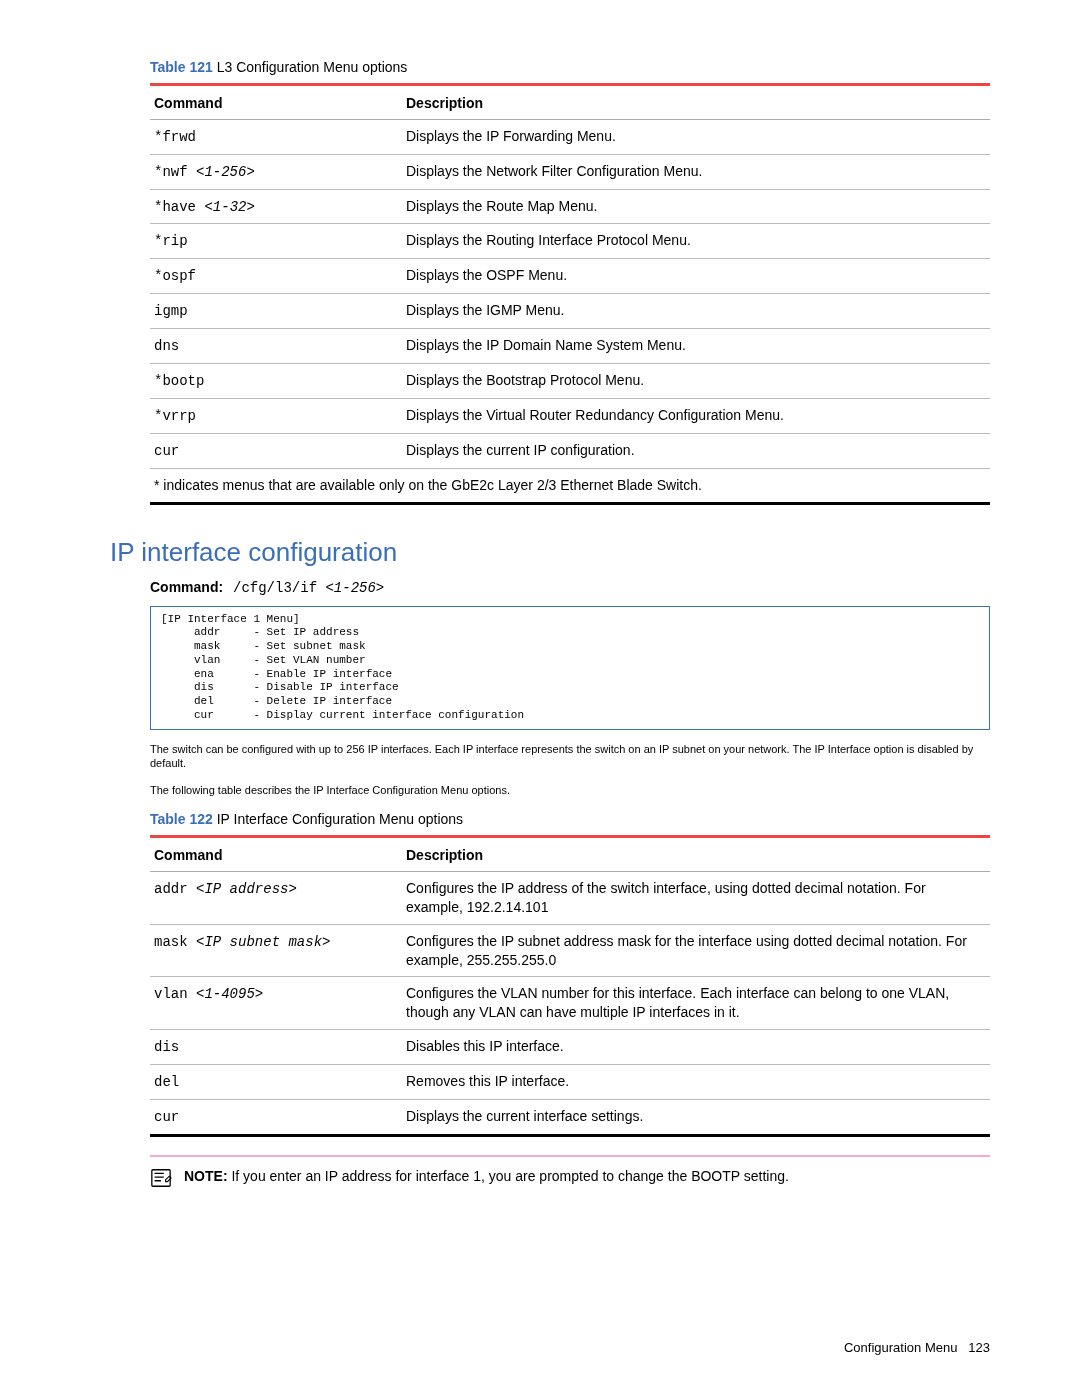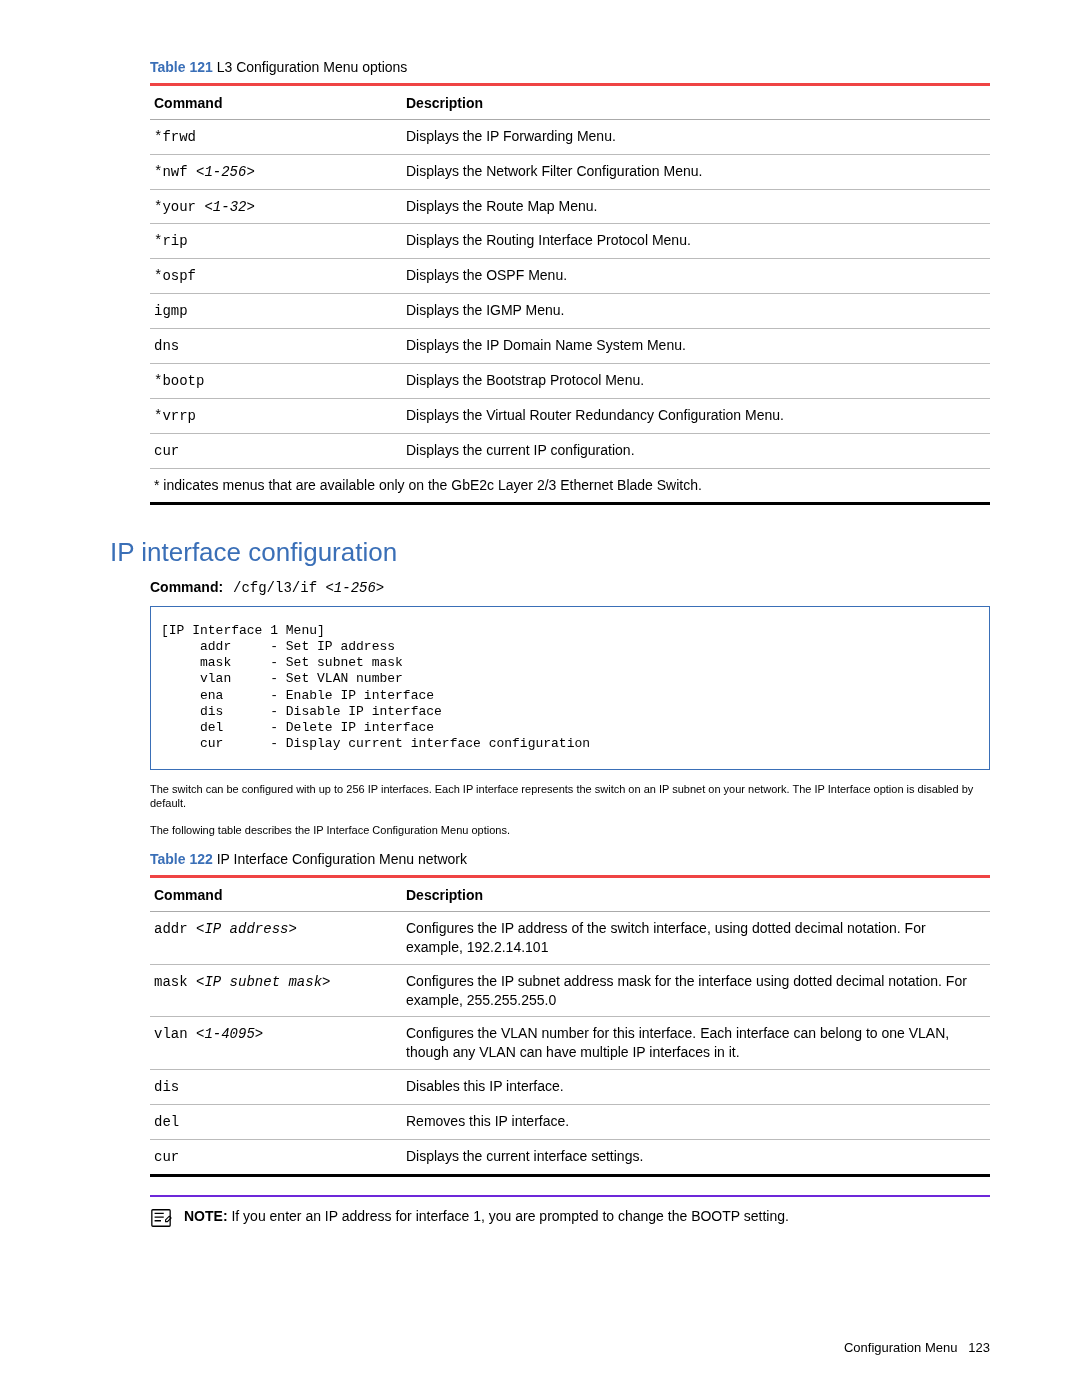--- a/index.html
+++ b/index.html
@@ -68,34 +68,34 @@
   .cmdline {
     font-size: 14px;
     margin-bottom: 8px;
   }
   .cmdline .lbl { font-weight: bold; }
   .cmdline .path { font-family: "Courier New", monospace; margin-left: 6px;}
   .cmdline .arg  { font-family: "Courier New", monospace; font-style: italic;}
 
   .menu-box {
     border: 1px solid #3a6fb7;
-    padding: 16px 10px;
+    padding: 6px 10px;
     font-family: "Courier New", monospace;
-    font-size: 13px;
+    font-size: 11px;
     white-space: pre;
     line-height: 1.25;
     margin-bottom: 12px;
   }
   p.body {
     font-size: 11px;
     margin: 0 0 12px 0;
   }
 
   .note-rule {
-    border-top: 2px solid #6d28d9;
+    border-top: 2px solid #f9a8d4;
     margin-top: 18px;
     padding-top: 10px;
     display: flex;
     align-items: flex-start;
     gap: 12px;
   }
   .note-icon {
     width: 22px; height: 22px; flex: 0 0 22px;
   }
   .note-text {
@@ -130,21 +130,21 @@
       <tbody>
         <tr>
             <td><span class="cmd">*frwd</span><span class="cmd-arg"></span></td>
             <td>Displays the IP Forwarding Menu.</td>
           </tr>
         <tr>
             <td><span class="cmd">*nwf </span><span class="cmd-arg">&lt;1-256&gt;</span></td>
             <td>Displays the Network Filter Configuration Menu.</td>
           </tr>
         <tr>
-            <td><span class="cmd">*your </span><span class="cmd-arg">&lt;1-32&gt;</span></td>
+            <td><span class="cmd">*have </span><span class="cmd-arg">&lt;1-32&gt;</span></td>
             <td>Displays the Route Map Menu.</td>
           </tr>
         <tr>
             <td><span class="cmd">*rip</span><span class="cmd-arg"></span></td>
             <td>Displays the Routing Interface Protocol Menu.</td>
           </tr>
         <tr>
             <td><span class="cmd">*ospf</span><span class="cmd-arg"></span></td>
             <td>Displays the OSPF Menu.</td>
           </tr>
@@ -190,21 +190,21 @@
      ena      - Enable IP interface
      dis      - Disable IP interface
      del      - Delete IP interface
      cur      - Display current interface configuration</div>
 
     <p class="body">The switch can be configured with up to 256 IP interfaces. Each IP interface represents the switch on an IP subnet on your network. The IP Interface option is disabled by default.</p>
     <p class="body">The following table describes the IP Interface Configuration Menu options.</p>
 
     <div class="table-caption">
       <span class="tprefix">Table 122</span>
-      <span>IP Interface Configuration Menu network</span>
+      <span>IP Interface Configuration Menu options</span>
     </div>
     <table class="opt">
       <thead>
         <tr>
           <th class="cmd-col">Command</th>
           <th class="desc-col">Description</th>
         </tr>
       </thead>
       <tbody>
         <tr>

